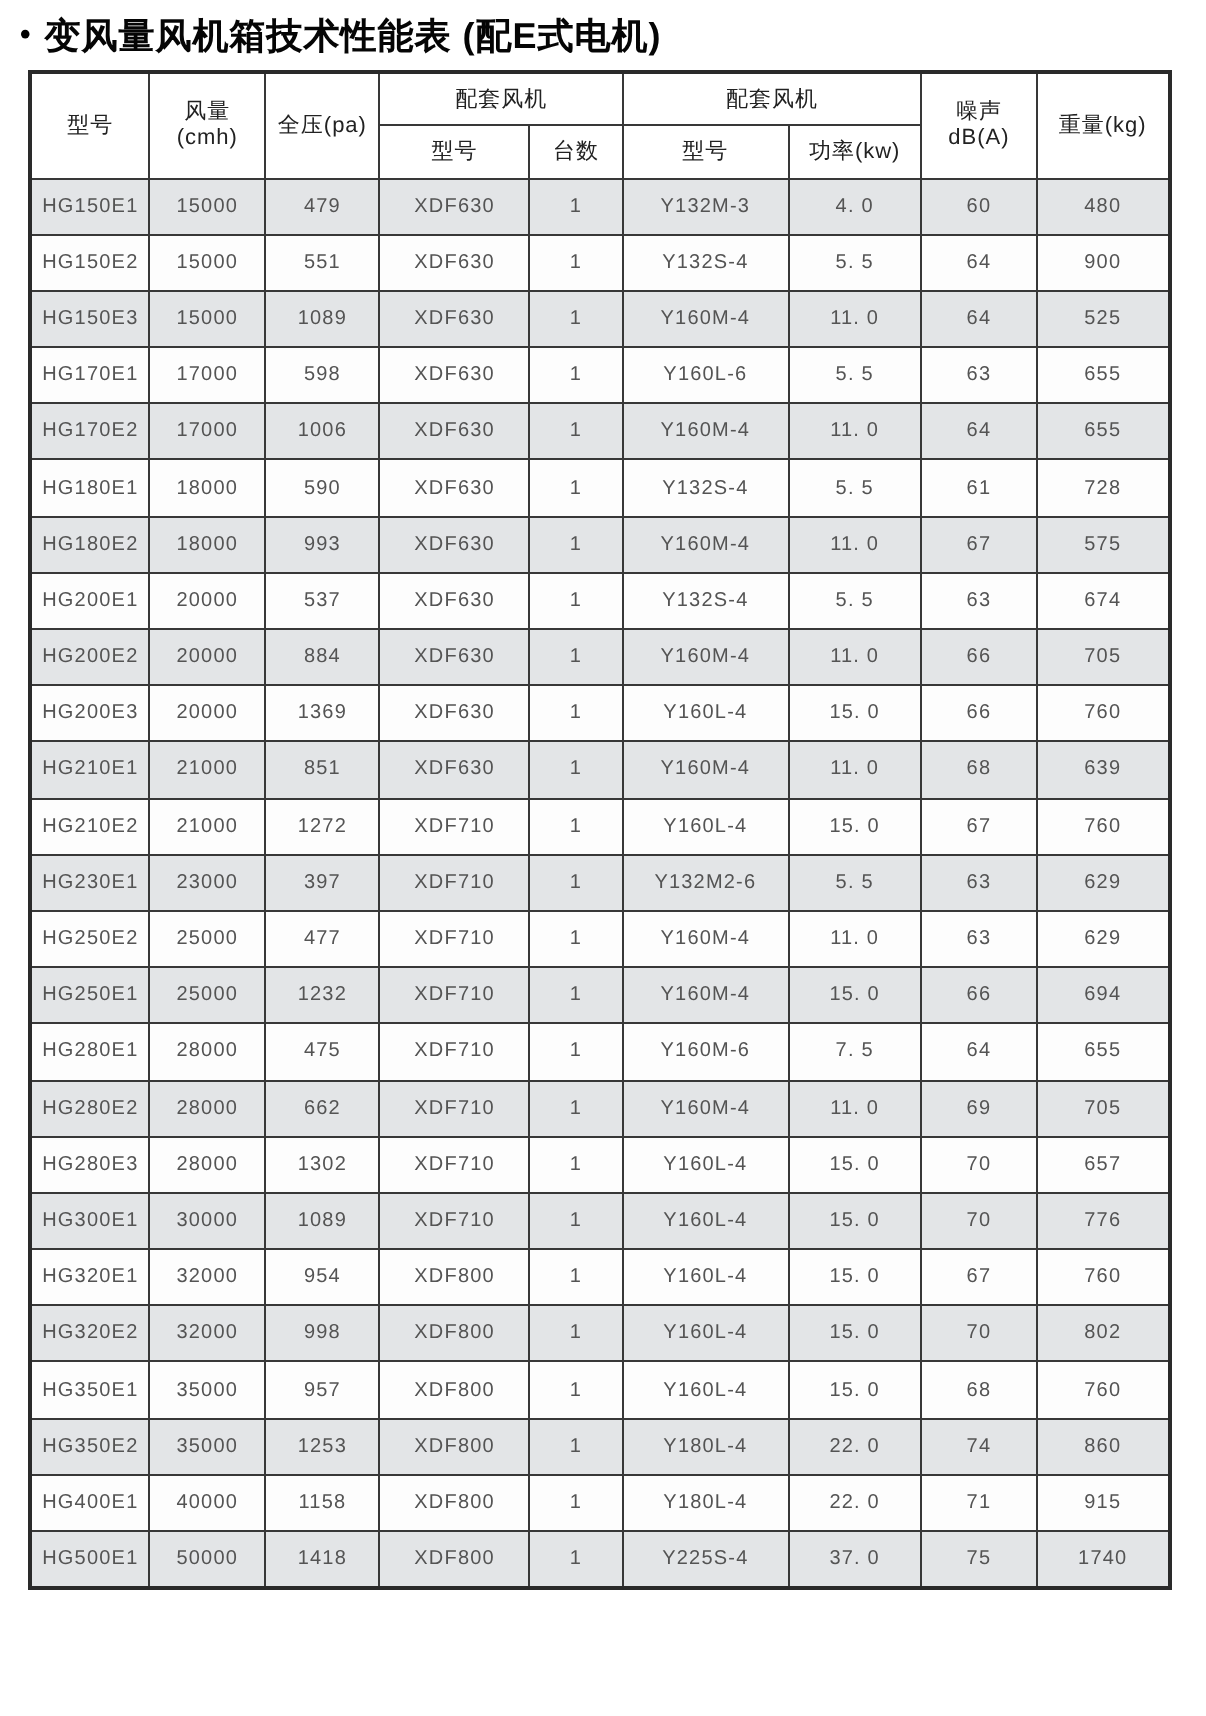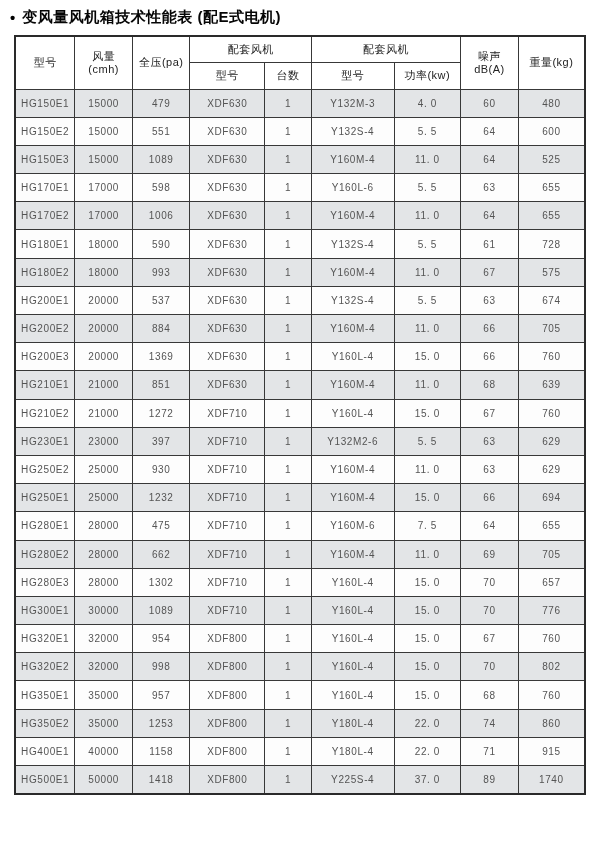--- a/index.html
+++ b/index.html
@@ -18,21 +18,21 @@
     overflow:hidden;
   }
   .title-row{
     display:flex;align-items:center;gap:7px;
     padding:9px 0 0 10px;height:26px;
   }
   .bullet{
     font-size:15px;font-weight:bold;color:#000;line-height:1;
   }
   .title{
-    font-size:15px;font-weight:bold;color:#050505;
+    font-size:18px;font-weight:bold;color:#050505;
     letter-spacing:0.5px;white-space:nowrap;
   }
   table.spec{
     border-collapse:collapse;table-layout:fixed;
     width:572px;margin:9px 0 0 14px;
     border:2px solid var(--outer);
   }
   .spec th,.spec td{
     border:1.5px solid var(--grid);
     text-align:center;vertical-align:middle;padding:0;
@@ -108,21 +108,21 @@
       </tr>
       <tr>
         <td>HG150E2</td>
         <td>15000</td>
         <td>551</td>
         <td>XDF630</td>
         <td>1</td>
         <td>Y132S-4</td>
         <td>5. 5</td>
         <td>64</td>
-        <td>600</td>
+        <td>900</td>
       </tr>
       <tr>
         <td>HG150E3</td>
         <td>15000</td>
         <td>1089</td>
         <td>XDF630</td>
         <td>1</td>
         <td>Y160M-4</td>
         <td>11. 0</td>
         <td>64</td>
@@ -234,21 +234,21 @@
         <td>XDF710</td>
         <td>1</td>
         <td>Y132M2-6</td>
         <td>5. 5</td>
         <td>63</td>
         <td>629</td>
       </tr>
       <tr>
         <td>HG250E2</td>
         <td>25000</td>
-        <td>930</td>
+        <td>477</td>
         <td>XDF710</td>
         <td>1</td>
         <td>Y160M-4</td>
         <td>11. 0</td>
         <td>63</td>
         <td>629</td>
       </tr>
       <tr>
         <td>HG250E1</td>
         <td>25000</td>
@@ -360,17 +360,17 @@
         <td>915</td>
       </tr>
       <tr>
         <td>HG500E1</td>
         <td>50000</td>
         <td>1418</td>
         <td>XDF800</td>
         <td>1</td>
         <td>Y225S-4</td>
         <td>37. 0</td>
-        <td>89</td>
+        <td>75</td>
         <td>1740</td>
       </tr>
     </tbody>
 </table>
 
 </body></html>

